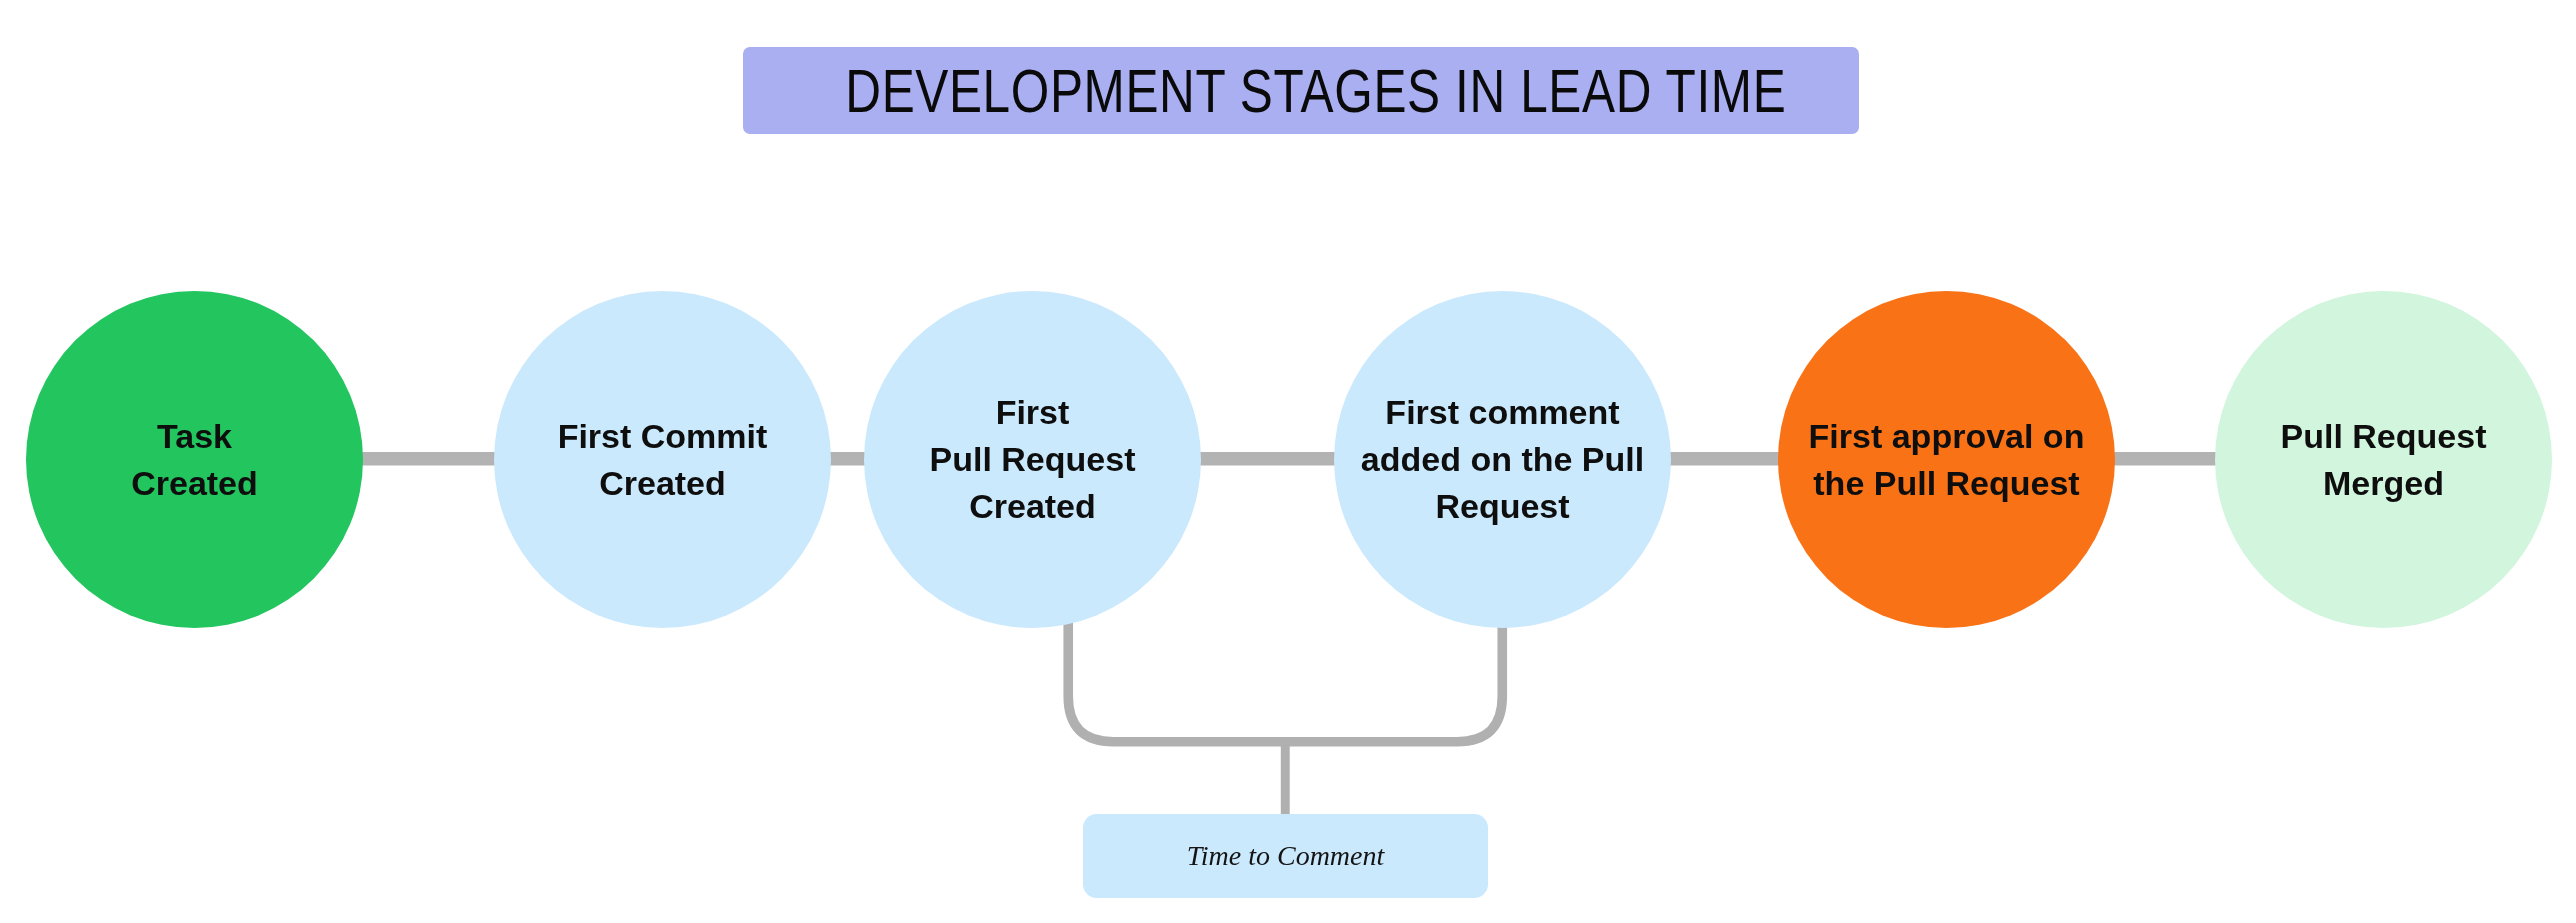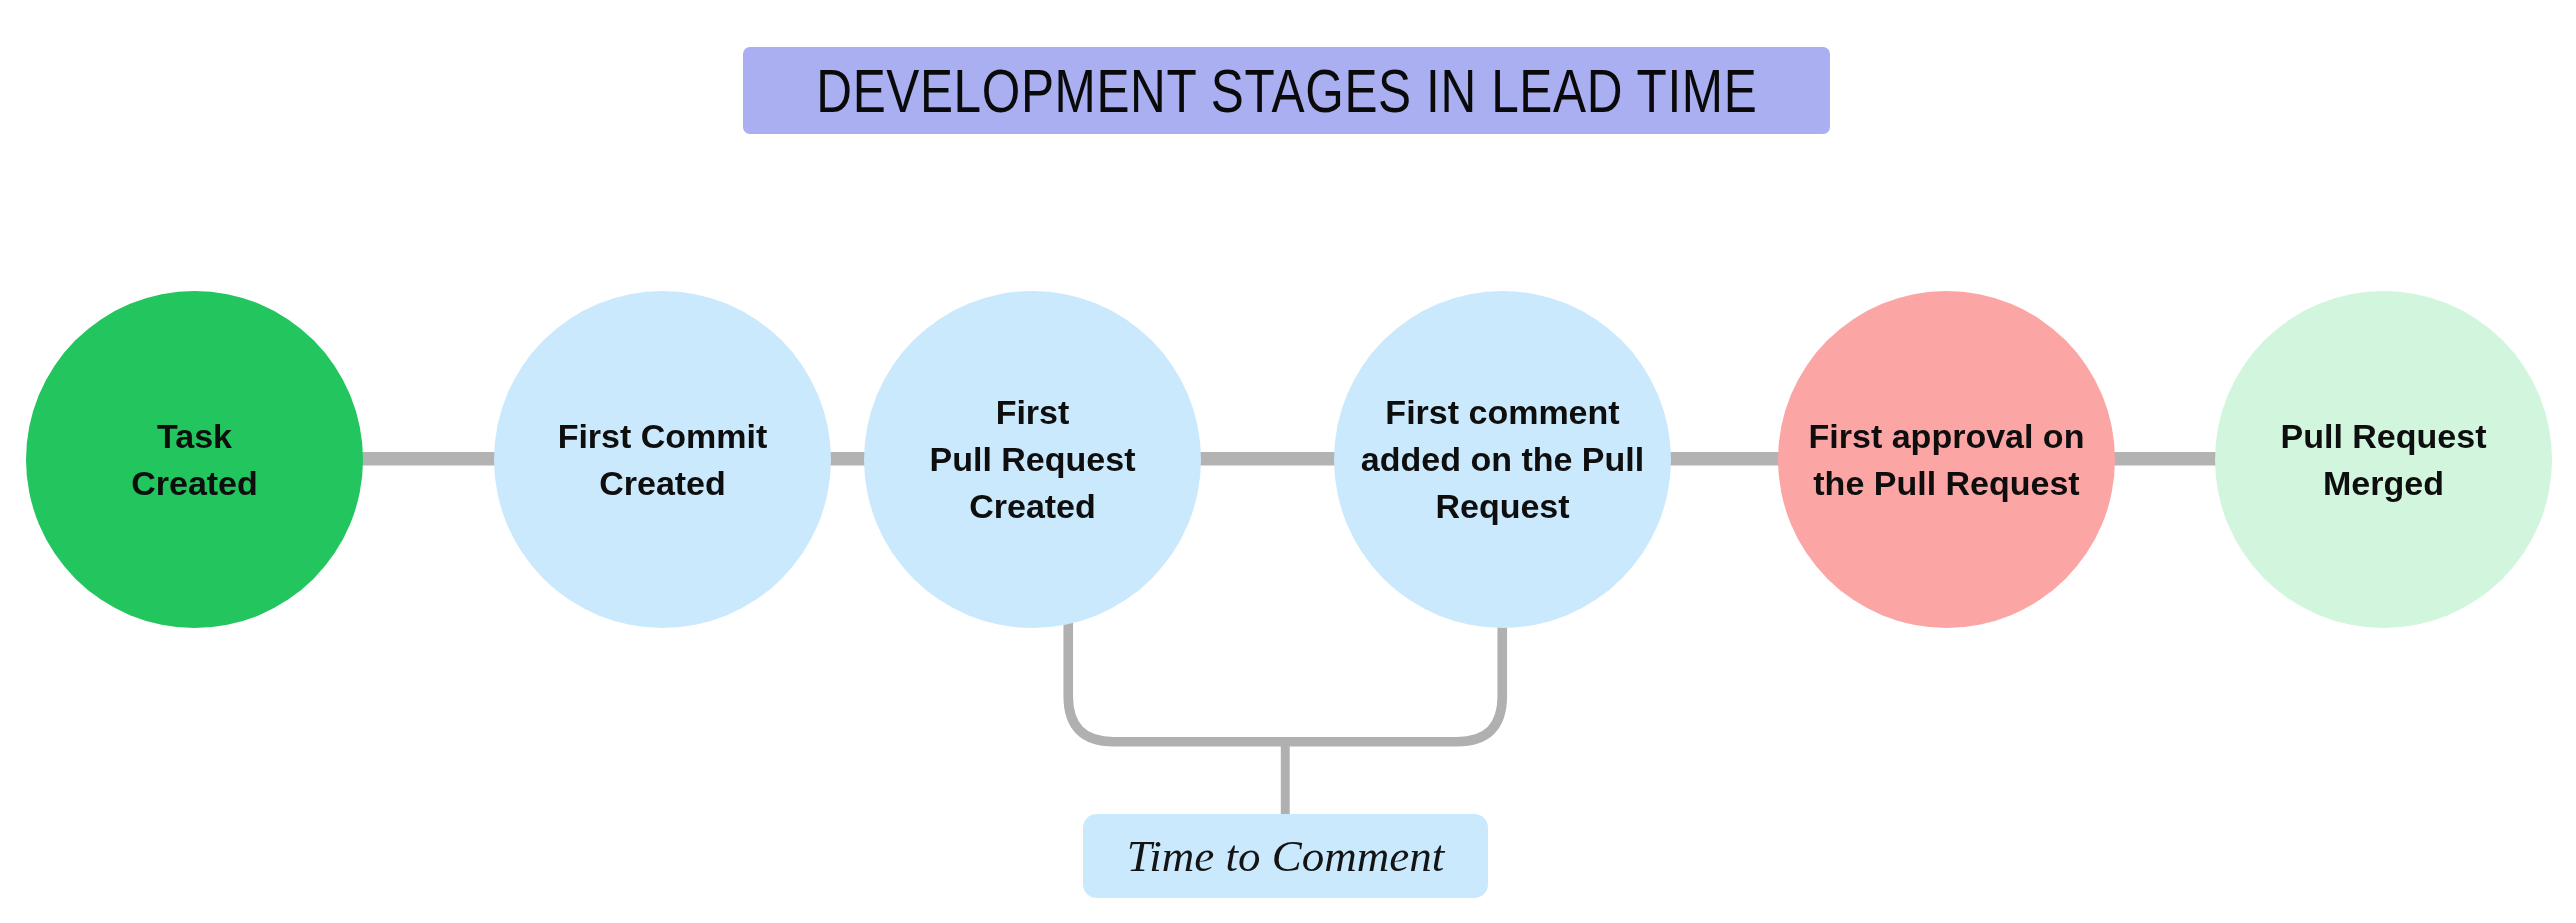--- a/index.html
+++ b/index.html
@@ -20,20 +20,21 @@
   .title-banner {
     position: absolute;
     left: 743px;
     top: 47px;
     width: 1087px;
     height: 87px;
     border-radius: 6.9px;
     display: flex;
     align-items: center;
     justify-content: center;
+    padding-left: 29px;
   }
   .title-banner .title-text {
     display: inline-block;
     font-size: 55px;
     font-weight: 500;
     color: #0a0a0a;
     letter-spacing: 0.7px;
     white-space: nowrap;
     transform: scale(0.9, 1.12);
   }
@@ -78,21 +79,21 @@
     left: 1083px;
     top: 814px;
     width: 405px;
     height: 84px;
     border-radius: 13.7px;
     display: flex;
     align-items: center;
     justify-content: center;
     font-family: cursive;
     font-style: italic;
-    font-size: 45px;
+    font-size: 28px;
     font-weight: 500;
     color: #141414;
     white-space: nowrap;
   }
 </style>
 </head>
 <body>
 
 <div class="canvas">
 
@@ -113,21 +114,21 @@
 Created</div>
 
   <div class="stage-circle stage-3" style="background-color: rgb(203, 233, 253);">First
 Pull Request
 Created</div>
 
   <div class="stage-circle stage-4" style="background-color: rgb(203, 233, 253);">First comment
 added on the Pull
 Request</div>
 
-  <div class="stage-circle stage-5" style="background-color: #fca5a5;">First approval on
+  <div class="stage-circle stage-5" style="background-color: #f97316;">First approval on
 the Pull Request</div>
 
   <div class="stage-circle stage-6" style="background-color: rgb(210, 245, 221);">Pull Request
 Merged</div>
 
   <div class="annotation-box" style="background-color: rgb(203, 233, 253);">Time to Comment</div>
 
 </div>
 
 

